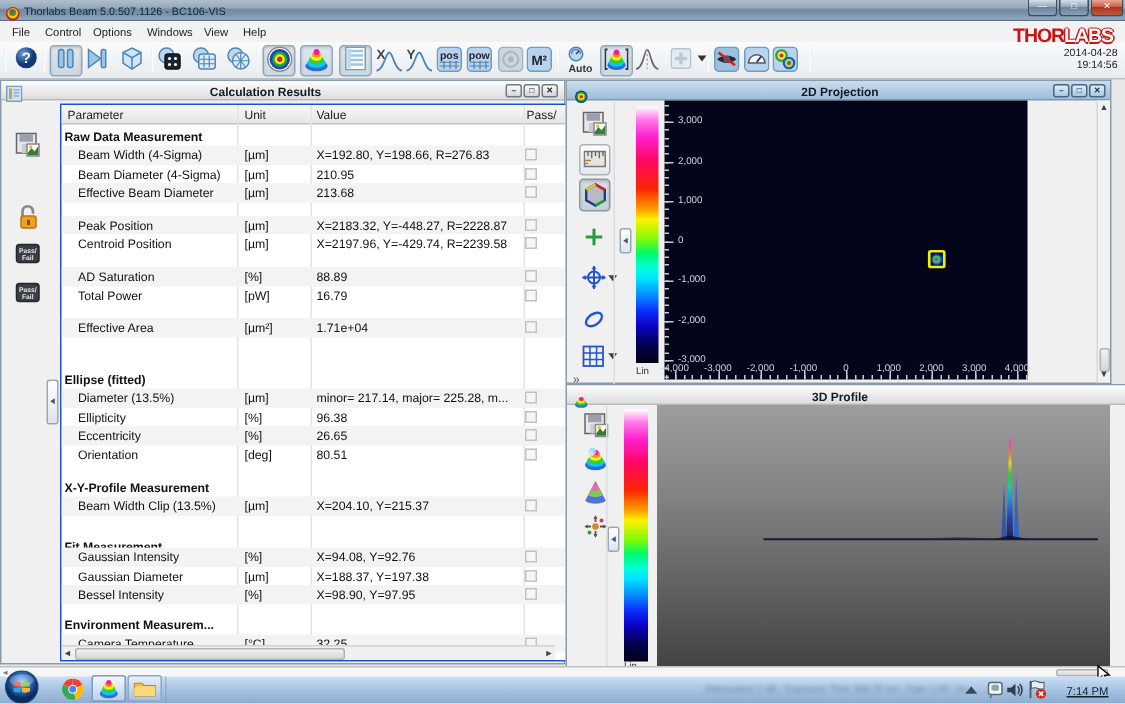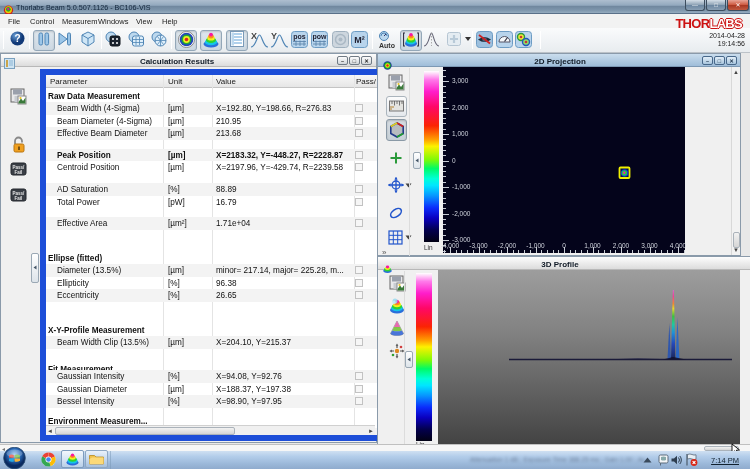--- a/index.html
+++ b/index.html
@@ -21,21 +21,21 @@
 #thorlogo .outl{color:#fefefe;text-shadow:-1px 0 0 #cc1111,1px 0 0 #cc1111,0 -1px 0 #cc1111,0 1px 0 #cc1111;}
 #datetime{top:32px;right:5px;font-size:7px;color:#222;text-align:right;line-height:8px;}
 .panel{position:absolute;background:#f0f0f0;border:1px solid #8a9aaa;}
 .ptitle{position:absolute;left:0;top:0;right:0;height:13px;}
 .ptitle.gray{background:linear-gradient(180deg,#fdfdfd,#dcdcdc);border-bottom:1px solid #b8b8b8;}
 .ptitle.blue{background:linear-gradient(180deg,#cadded,#9fbdd9);border-bottom:1px solid #7d99b4;}
 .ptxt{position:absolute;top:2.5px;font-size:8px;font-weight:bold;color:#101a26;text-align:center;}
 .pbtns{position:absolute;top:2px;display:flex;}
 .pb{width:11px;height:9px;border:1px solid #707a84;border-radius:2px;background:linear-gradient(180deg,#fcfcfc,#d2d6da);color:#222;font-size:5.5px;line-height:8px;text-align:center;margin-left:1px;font-weight:bold;}
 .pbtns.b .pb{border:1px solid #48688a;background:linear-gradient(180deg,#e2eef8,#a9c6de);color:#1a3048;}
-#calctable{left:40px;top:69px;width:344px;height:372px;background:#fff;border:6px solid #1d4ed8;overflow:hidden;}
+#calctable{left:40px;top:69px;width:344px;height:372px;background:#fff;border:1px solid #1d4ed8;overflow:hidden;}
 #ctheader{position:absolute;left:0;top:0;width:100%;height:13px;background:linear-gradient(180deg,#f8f8f8,#e6e6e6);border-bottom:1px solid #c4c4c4;}
 .hcol{position:absolute;top:2px;font-size:8px;color:#1a1a1a;}
 .row{position:absolute;left:0;width:100%;height:12.5px;font-size:8.2px;color:#111;}
 .row.alt{background:#f3f3f3;}
 .row .c1{position:absolute;left:2px;top:2px;}
 .row.sub .c1,.row.sub2 .c1{left:11px;}
 .row .c2{position:absolute;left:122px;top:2px;}
 .row .c3{position:absolute;left:170px;top:2px;}
 .row.head{font-weight:bold;}
 .cb{position:absolute;left:309px;top:2px;width:8px;height:8px;border:1px solid #c2c2c2;background:#f6f6f6;}
@@ -66,21 +66,21 @@
       </svg></div>
 <div class="abs" id="titletext">Thorlabs Beam 5.0.507.1126 - BC106-VIS</div>
 <div class="abs winbtns" style="right:1px;">
       <div class="wb">—</div>
       <div class="wb">□</div>
       <div class="wb close">✕</div>
     </div>
 <div class="abs" id="menubar">
 <span class="mi" style="left:8px;">File</span>
 <span class="mi" style="left:30px;">Control</span>
-<span class="mi" style="left:62px;">Measurem</span>
+<span class="mi" style="left:62px;">Options</span>
 <span class="mi" style="left:98px;">Windows</span>
 <span class="mi" style="left:136px;">View</span>
 <span class="mi" style="left:162px;">Help</span>
 </div>
 <div class="abs" id="toolbar"></div>
 
 <div class="tsep" style="left:2.5px;"></div>
 <div class="tsep" style="left:29px;"></div>
 <div class="tsep" style="left:101px;"></div>
 <div class="tsep" style="left:171px;"></div>
@@ -335,21 +335,21 @@
 <span class="c2">[µm]</span>
 <span class="c3">210.95</span>
 <span class="cb"></span>
 </div>
 <div class="row sub alt" style="top:52.0px;">
 <span class="c1">Effective Beam Diameter</span>
 <span class="c2">[µm]</span>
 <span class="c3">213.68</span>
 <span class="cb"></span>
 </div>
-<div class="row sub alt" style="top:73.8px;font-weight:bold;">
+<div class="row sub alt" style="top:73.8px;">
 <span class="c1">Peak Position</span>
 <span class="c2">[µm]</span>
 <span class="c3">X=2183.32, Y=-448.27, R=2228.87</span>
 <span class="cb"></span>
 </div>
 <div class="row sub" style="top:86.3px;">
 <span class="c1">Centroid Position</span>
 <span class="c2">[µm]</span>
 <span class="c3">X=2197.96, Y=-429.74, R=2239.58</span>
 <span class="cb"></span>
@@ -384,20 +384,26 @@
 <div class="row sub" style="top:201.7px;">
 <span class="c1">Ellipticity</span>
 <span class="c2">[%]</span>
 <span class="c3">96.38</span>
 <span class="cb"></span>
 </div>
 <div class="row sub alt" style="top:214.2px;">
 <span class="c1">Eccentricity</span>
 <span class="c2">[%]</span>
 <span class="c3">26.65</span>
+<span class="cb"></span>
+</div>
+<div class="row sub" style="top:226.7px;">
+<span class="c1">Orientation</span>
+<span class="c2">[deg]</span>
+<span class="c3">80.51</span>
 <span class="cb"></span>
 </div>
 <div class="row head" style="top:248.5px;">
 <span class="c1">X-Y-Profile Measurement</span>
 </div>
 <div class="row sub alt" style="top:261.0px;">
 <span class="c1">Beam Width Clip (13.5%)</span>
 <span class="c2">[µm]</span>
 <span class="c3">X=204.10, Y=215.37</span>
 <span class="cb"></span>

